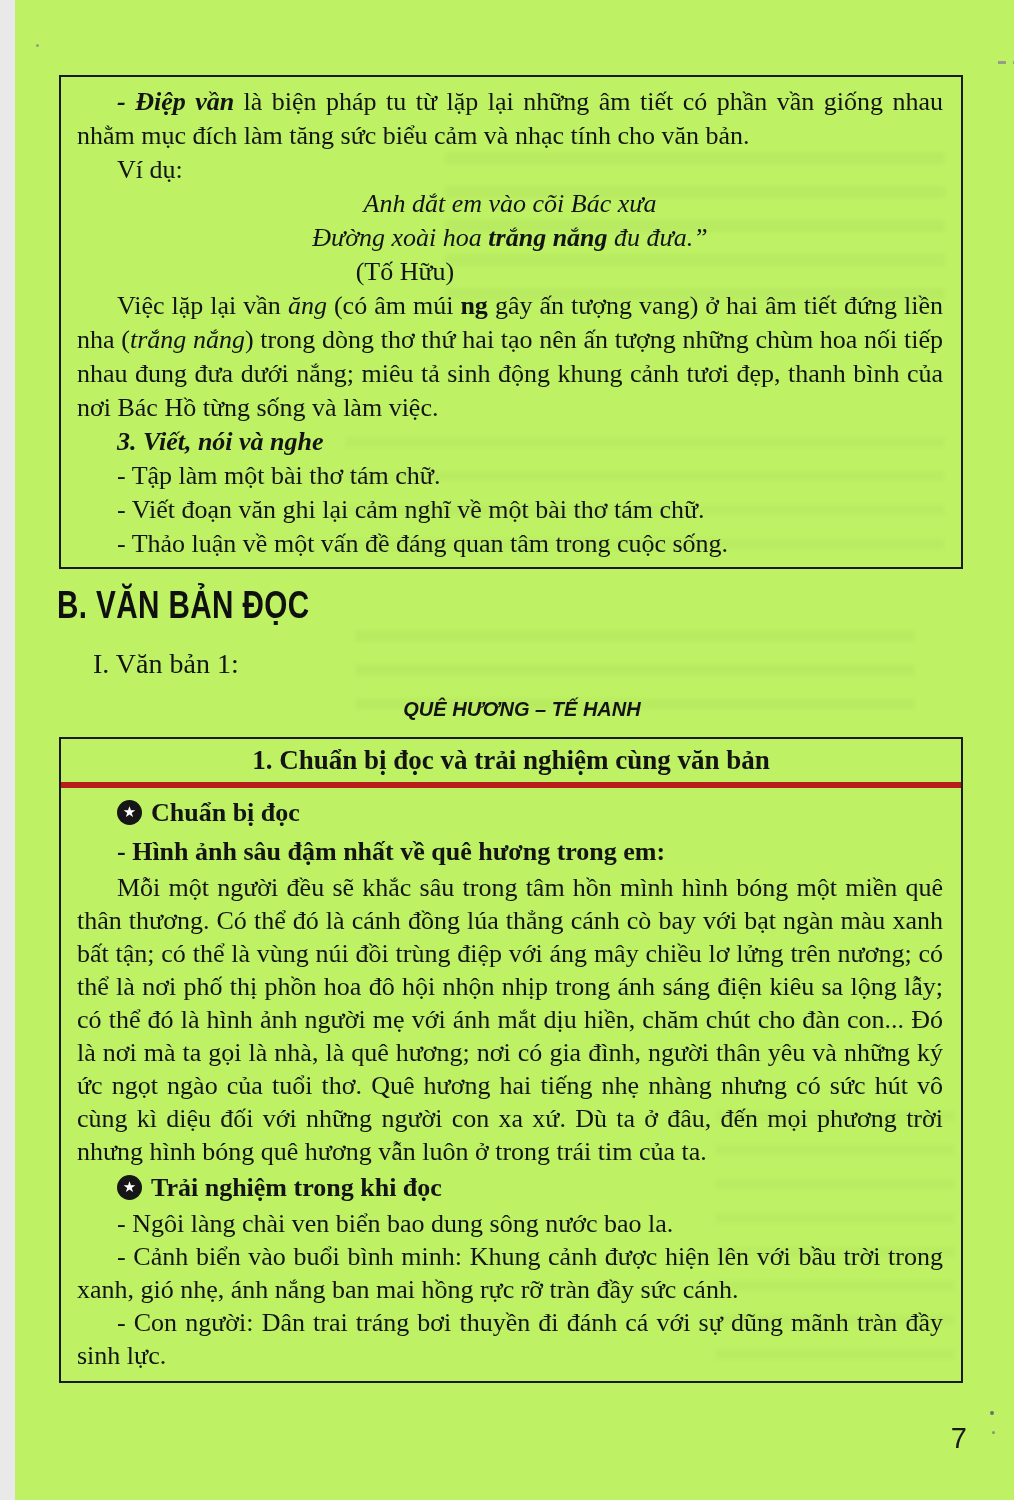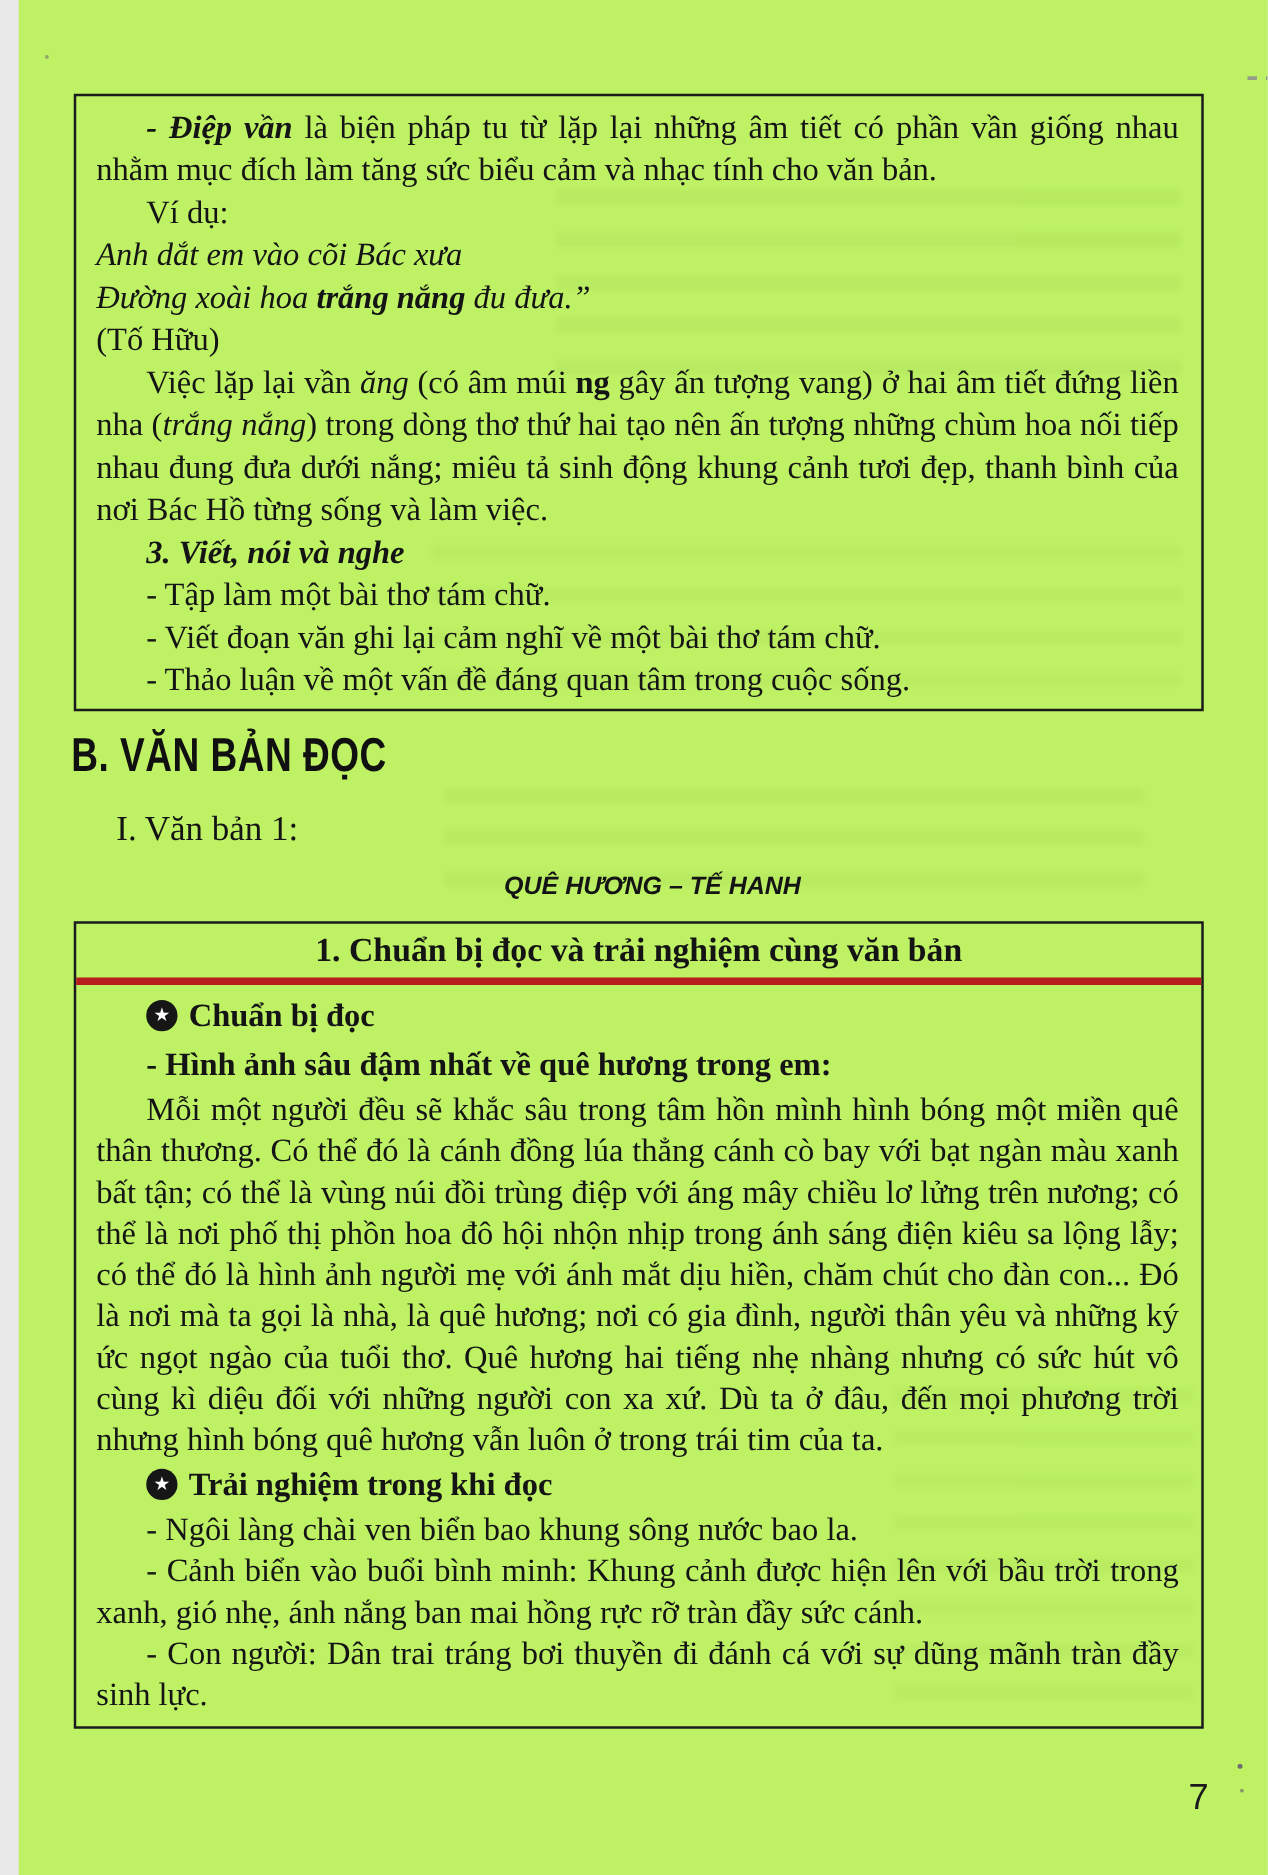--- a/index.html
+++ b/index.html
@@ -46,22 +46,22 @@
   }
   .box2-body{padding:5px 18px 9px 16px;font-size:26px;line-height:33px;}
 
   p{margin:0;}
   .ind{text-indent:40px;}
   .jp{text-align:justify;}
   .run-b{font-weight:bold;}
   .run-i{font-style:italic;}
   .run-bi{font-weight:bold;font-style:italic;}
 
-  .poem-line{text-align:left;font-style:italic;}
-  .attribution{text-align:left;padding-right:210px;}
+  .poem-line{text-align:center;font-style:italic;}
+  .attribution{text-align:center;padding-right:210px;}
   .h-bi{font-weight:bold;font-style:italic;}
   .bold-line{font-weight:bold;line-height:39px;}
 
   .circle-star{
     display:inline-block;width:25px;height:25px;background:#161616;border-radius:50%;
     position:relative;vertical-align:-4px;margin-right:9px;text-indent:0;
   }
   .circle-star .cs-star{
     position:absolute;left:50%;top:50%;transform:translate(-50%,-54%);
     color:#ffffff;font-size:15px;line-height:1;
@@ -135,20 +135,20 @@
 
       <p class="para ind bold-line">- Hình ảnh sâu đậm nhất về quê hương trong em:</p>
 
       <p class="para jp ind">Mỗi một người đều sẽ khắc sâu trong tâm hồn mình hình bóng một miền quê thân thương. Có thể đó là cánh đồng lúa thẳng cánh cò bay với bạt ngàn màu xanh bất tận; có thể là vùng núi đồi trùng điệp với áng mây chiều lơ lửng trên nương; có thể là nơi phố thị phồn hoa đô hội nhộn nhịp trong ánh sáng điện kiêu sa lộng lẫy; có thể đó là hình ảnh người mẹ với ánh mắt dịu hiền, chăm chút cho đàn con... Đó là nơi mà ta gọi là nhà, là quê hương; nơi có gia đình, người thân yêu và những ký ức ngọt ngào của tuổi thơ. Quê hương hai tiếng nhẹ nhàng nhưng có sức hút vô cùng kì diệu đối với những người con xa xứ. Dù ta ở đâu, đến mọi phương trời nhưng hình bóng quê hương vẫn luôn ở trong trái tim của ta.</p>
 
       <p class="para ind bold-line">
         <span class="circle-star"><span class="cs-star">★</span></span><span>Trải nghiệm trong khi đọc</span>
       </p>
 
 
-      <p class="para ind">- Ngôi làng chài ven biển bao khung sông nước bao la.</p>
+      <p class="para ind">- Ngôi làng chài ven biển bao dung sông nước bao la.</p>
       <p class="para jp ind">- Cảnh biển vào buổi bình minh: Khung cảnh được hiện lên với bầu trời trong xanh, gió nhẹ, ánh nắng ban mai hồng rực rỡ tràn đầy sức cánh.</p>
       <p class="para jp ind">- Con người: Dân trai tráng bơi thuyền đi đánh cá với sự dũng mãnh tràn đầy sinh lực.</p>
     </div>
   </section>
 
   <div class="page-number">7</div>
 </div>
 
 </body></html>

